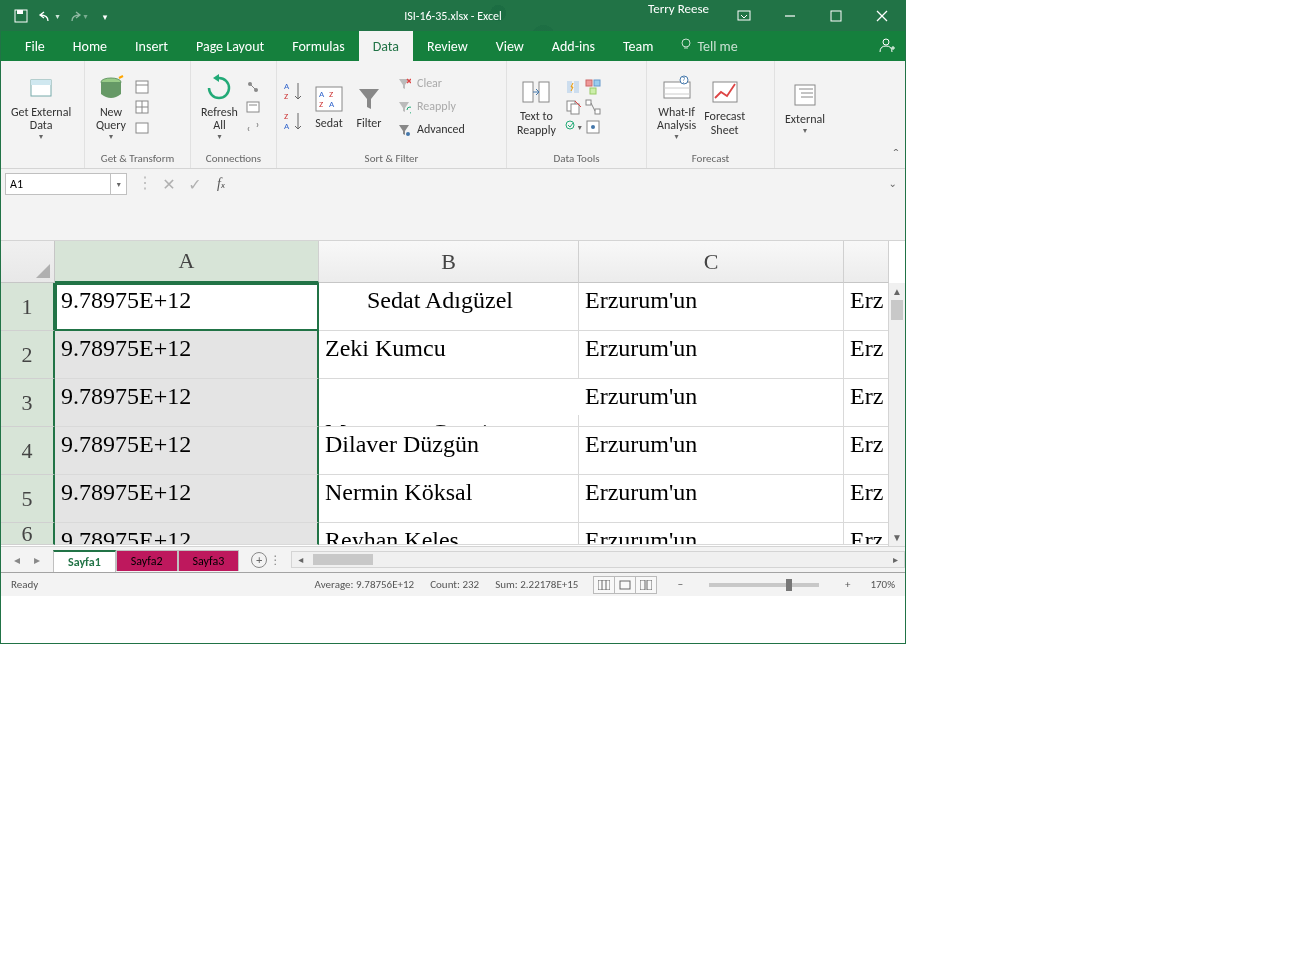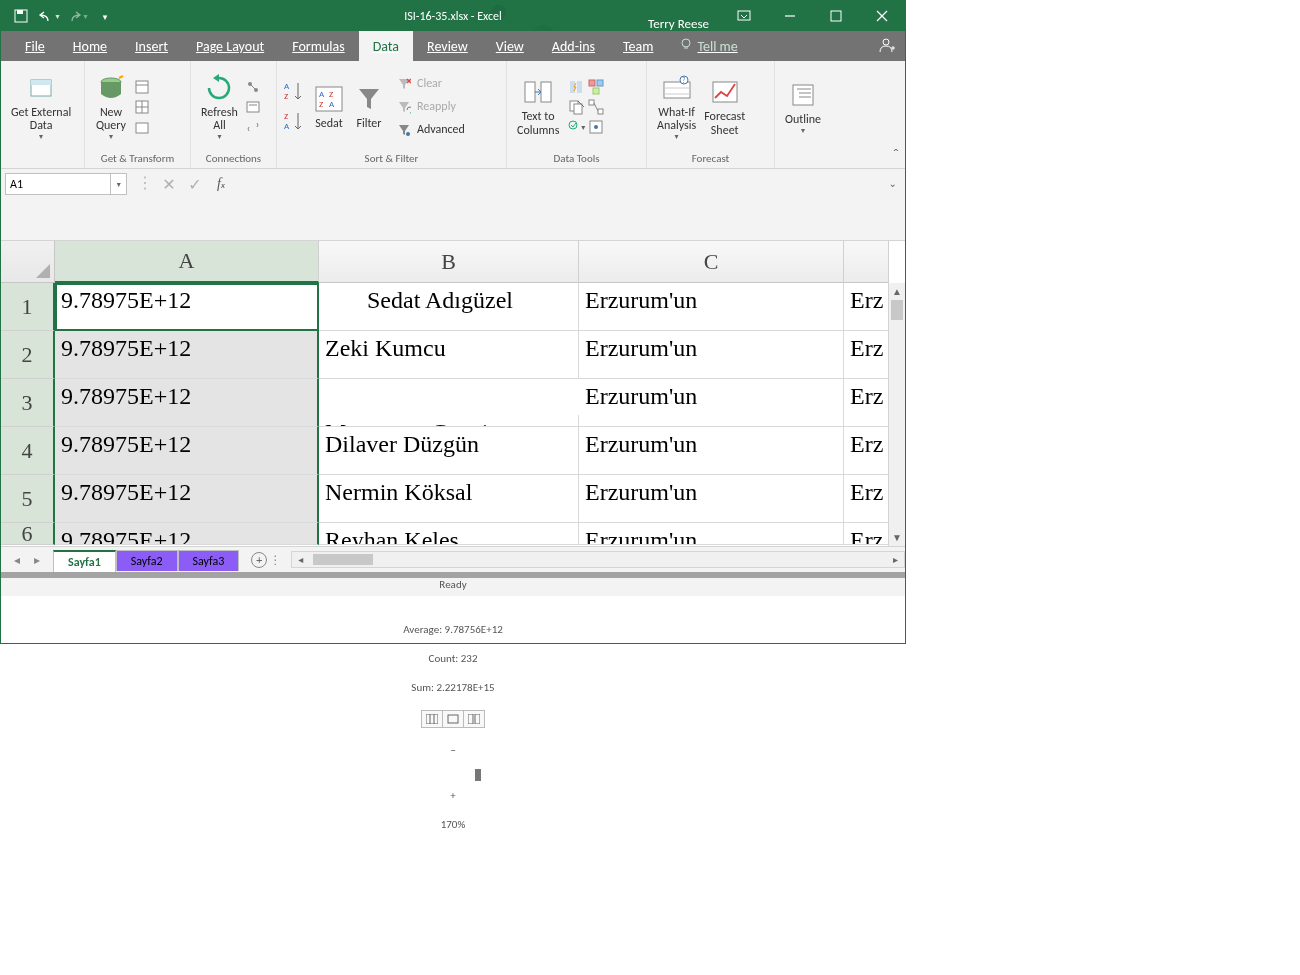--- a/index.html
+++ b/index.html
@@ -4,26 +4,26 @@
 <style>
 * { box-sizing: border-box; margin: 0; padding: 0; font-family: "Segoe UI", Calibri, sans-serif; }
 body { background: #fff; width: 1300px; height: 975px; }
 .app { width: 906px; height: 644px; border: 1px solid #217346; background: #fff; }
 
 
 .title-bar { height: 30px; background: #217346; display: flex; align-items: center; color: #fff; font-size: 12px; position: relative; }
 .title-bar .qat { display: flex; align-items: center; gap: 4px; padding-left: 8px; }
 .title-bar .qat-btn { width: 24px; height: 24px; display: flex; align-items: center; justify-content: center; cursor: pointer; }
 .title-bar .title { position: absolute; left: 50%; transform: translateX(-50%); white-space: nowrap; }
-.title-bar .right { position: absolute; right: 0; display: flex; align-items: flex-end; gap: 0; }
+.title-bar .right { position: absolute; right: 0; display: flex; align-items: flex-start; gap: 0; }
 .title-bar .user { padding: 0 12px; font-size: 13px; }
 .title-bar .win-btn { width: 46px; height: 30px; display: flex; align-items: center; justify-content: center; cursor: pointer; }
 
 
-.tabs-row { height: 30px; background: #737373; display: flex; align-items: stretch; color: #fff; font-size: 14px; padding-left: 10px; position: relative; text-decoration: underline; }
+.tabs-row { height: 30px; background: #15803d; display: flex; align-items: stretch; color: #fff; font-size: 14px; padding-left: 10px; position: relative; }
 .tabs-row .tab { padding: 0 14px; display: flex; align-items: center; cursor: pointer; }
 .tabs-row .tab.active { background: #f3f3f3; color: #217346; }
 .tabs-row .tellme { display: flex; align-items: center; gap: 4px; padding: 0 12px; color: #c8e0d1; }
 .tabs-row .share { position: absolute; right: 10px; top: 5px; color: #fff; }
 .ribbon-bg { position: absolute; left: 0; right: 0; top: 0; height: 60px; pointer-events: none;
   background:
     radial-gradient(circle at 55% 20%, rgba(12,90,56,0.25) 8px, transparent 8px),
     radial-gradient(circle at 60% 60%, rgba(12,90,56,0.18) 12px, transparent 12px) ; }
 
 
@@ -66,32 +66,32 @@
 .cell { border-right: 1px solid #d9d9d9; border-bottom: 1px solid #d9d9d9; font-size: 24px; font-family: 'Times New Roman', serif; padding: 4px 6px 0 6px; overflow: hidden; white-space: nowrap; color: #000; background: #fff; }
 .cell.active { border: 2px solid #217346 !important; padding: 2px 4px 0 4px; }
 .vscroll { position: absolute; right: 0; top: 42px; bottom: 0; width: 17px; background: #f0f0f0; border-left: 1px solid #d4d4d4; }
 .vscroll .arrow { height: 17px; display:flex; align-items:center; justify-content:center; font-size:10px; color:#666; cursor:pointer;}
 .vscroll .thumb { position:absolute; top:17px; left:2px; right:2px; height:20px; background:#c8c8c8; }
 
 
 .sheet-bar { height: 26px; display: flex; align-items: center; background: #f3f3f3; border-top: 1px solid #d4d4d4; font-size: 12px; }
 .sheet-nav { display: flex; gap: 0; padding: 0 6px; color: #888; }
 .sheet-nav span { width: 20px; text-align: center; cursor: pointer; }
-.sheet-tab { padding: 3px 14px; border: 1px solid #c0c0c0; border-bottom: none; background: #8b5cf6; cursor: pointer; position: relative; top: 1px; }
+.sheet-tab { padding: 3px 14px; border: 1px solid #c0c0c0; border-bottom: none; background: #be185d; cursor: pointer; position: relative; top: 1px; }
 .sheet-tab.active { background: #fff; color: #217346; font-weight: bold; border-top: 2px solid #217346; }
 .sheet-add { width: 24px; height: 20px; display:flex; align-items:center; justify-content:center; cursor:pointer; margin-left: 8px; color:#666;}
 .sheet-add .circ { width: 16px; height:16px; border:1px solid #888; border-radius:50%; display:flex;align-items:center;justify-content:center; font-size:12px;}
 .hscroll { flex: 1; height: 17px; margin-left: 12px; display: flex; align-items: center; background:#f0f0f0; border:1px solid #d4d4d4;}
 .hscroll .arrow{ width:17px; text-align:center; font-size:10px; color:#666; cursor:pointer;}
 .hscroll .track{ flex:1; position:relative; height:100%;}
 .hscroll .thumb{ position:absolute; left:4px; width:60px; top:2px; bottom:2px; background:#c8c8c8;}
 .hsplit { width:8px; color:#888; display:flex;align-items:center;justify-content:center;}
 
 
-.status-bar { height: 24px; background: #f3f3f3; border-top: 6px solid #a3a3a3; display: flex; align-items: center; font-size: 11px; color: #555; padding: 0 10px; gap: 16px; flex-direction: column; }
+.status-bar { height: 24px; background: #f3f3f3; border-top: 1px solid #a3a3a3; display: flex; align-items: center; font-size: 11px; color: #555; padding: 0 10px; gap: 16px; }
 .status-bar .spacer { flex: 1; }
 .view-btn { width: 22px; height: 18px; border: 1px solid #bbb; display:inline-flex; align-items:center; justify-content:center; cursor:pointer; font-size:10px; margin-left: -1px; background:#f8f8f8;}
 .zoom-slider { width: 110px; height: 4px; background: #c8c8c8; position: relative; display:inline-block; margin: 0 6px;}
 .zoom-slider .knob { position:absolute; top:-4px; width:6px; height:12px; background:#777; left: 70%;}
 .zoom-btn { cursor: pointer; padding: 0 4px; }
 </style>
 </head>
 <body>
 
 <div class="app">
@@ -345,21 +345,21 @@
       <div class="body">
         <div class="rbtn">
           <span class="icon">
               <svg width="30" height="28">
                 <rect x="2" y="4" width="10" height="20" fill="#fff" stroke="#888"></rect>
                 <rect x="18" y="4" width="10" height="20" fill="#fff" stroke="#888"></rect>
                 <path d="M12 14 L18 14 M15 11 L18 14 L15 17" fill="none" stroke="#47a"></path>
               </svg>
             </span>
           <span style="white-space:pre-line;">Text to
-Columns</span>
+Reapply</span>
         </div>
         <div class="stack" style="margin-left:4px;">
           <div style="display:flex;gap:2px;">
             <span class="icon-sm">
                 <svg width="16" height="16">
                   <rect x="2" y="2" width="5" height="12" fill="#cde"></rect>
                   <rect x="9" y="2" width="5" height="12" fill="#cde"></rect>
                   <path d="M8 4 L6 8 L8 8 L6 12" fill="none" stroke="#e90"></path>
                 </svg>
               </span>
@@ -441,21 +441,21 @@
       <div class="body">
         <div class="rbtn">
           <span class="icon">
               <svg width="28" height="28">
                 <rect x="4" y="4" width="20" height="20" fill="#fff" stroke="#888"></rect>
                 <line x1="8" y1="8" x2="22" y2="8" stroke="#888"></line>
                 <line x1="10" y1="12" x2="22" y2="12" stroke="#888"></line>
                 <line x1="10" y1="16" x2="22" y2="16" stroke="#888"></line>
               </svg>
             </span>
-          <span>Outline</span>
+          <span>External</span>
           <span class="caret">▾</span>
         </div>
       </div>
       <div class="label"></div>
     </div>
     <div class="ribbon-collapse">ˆ</div>
   </div>
 
   <div class="name-formula">
     <div class="name-box">

